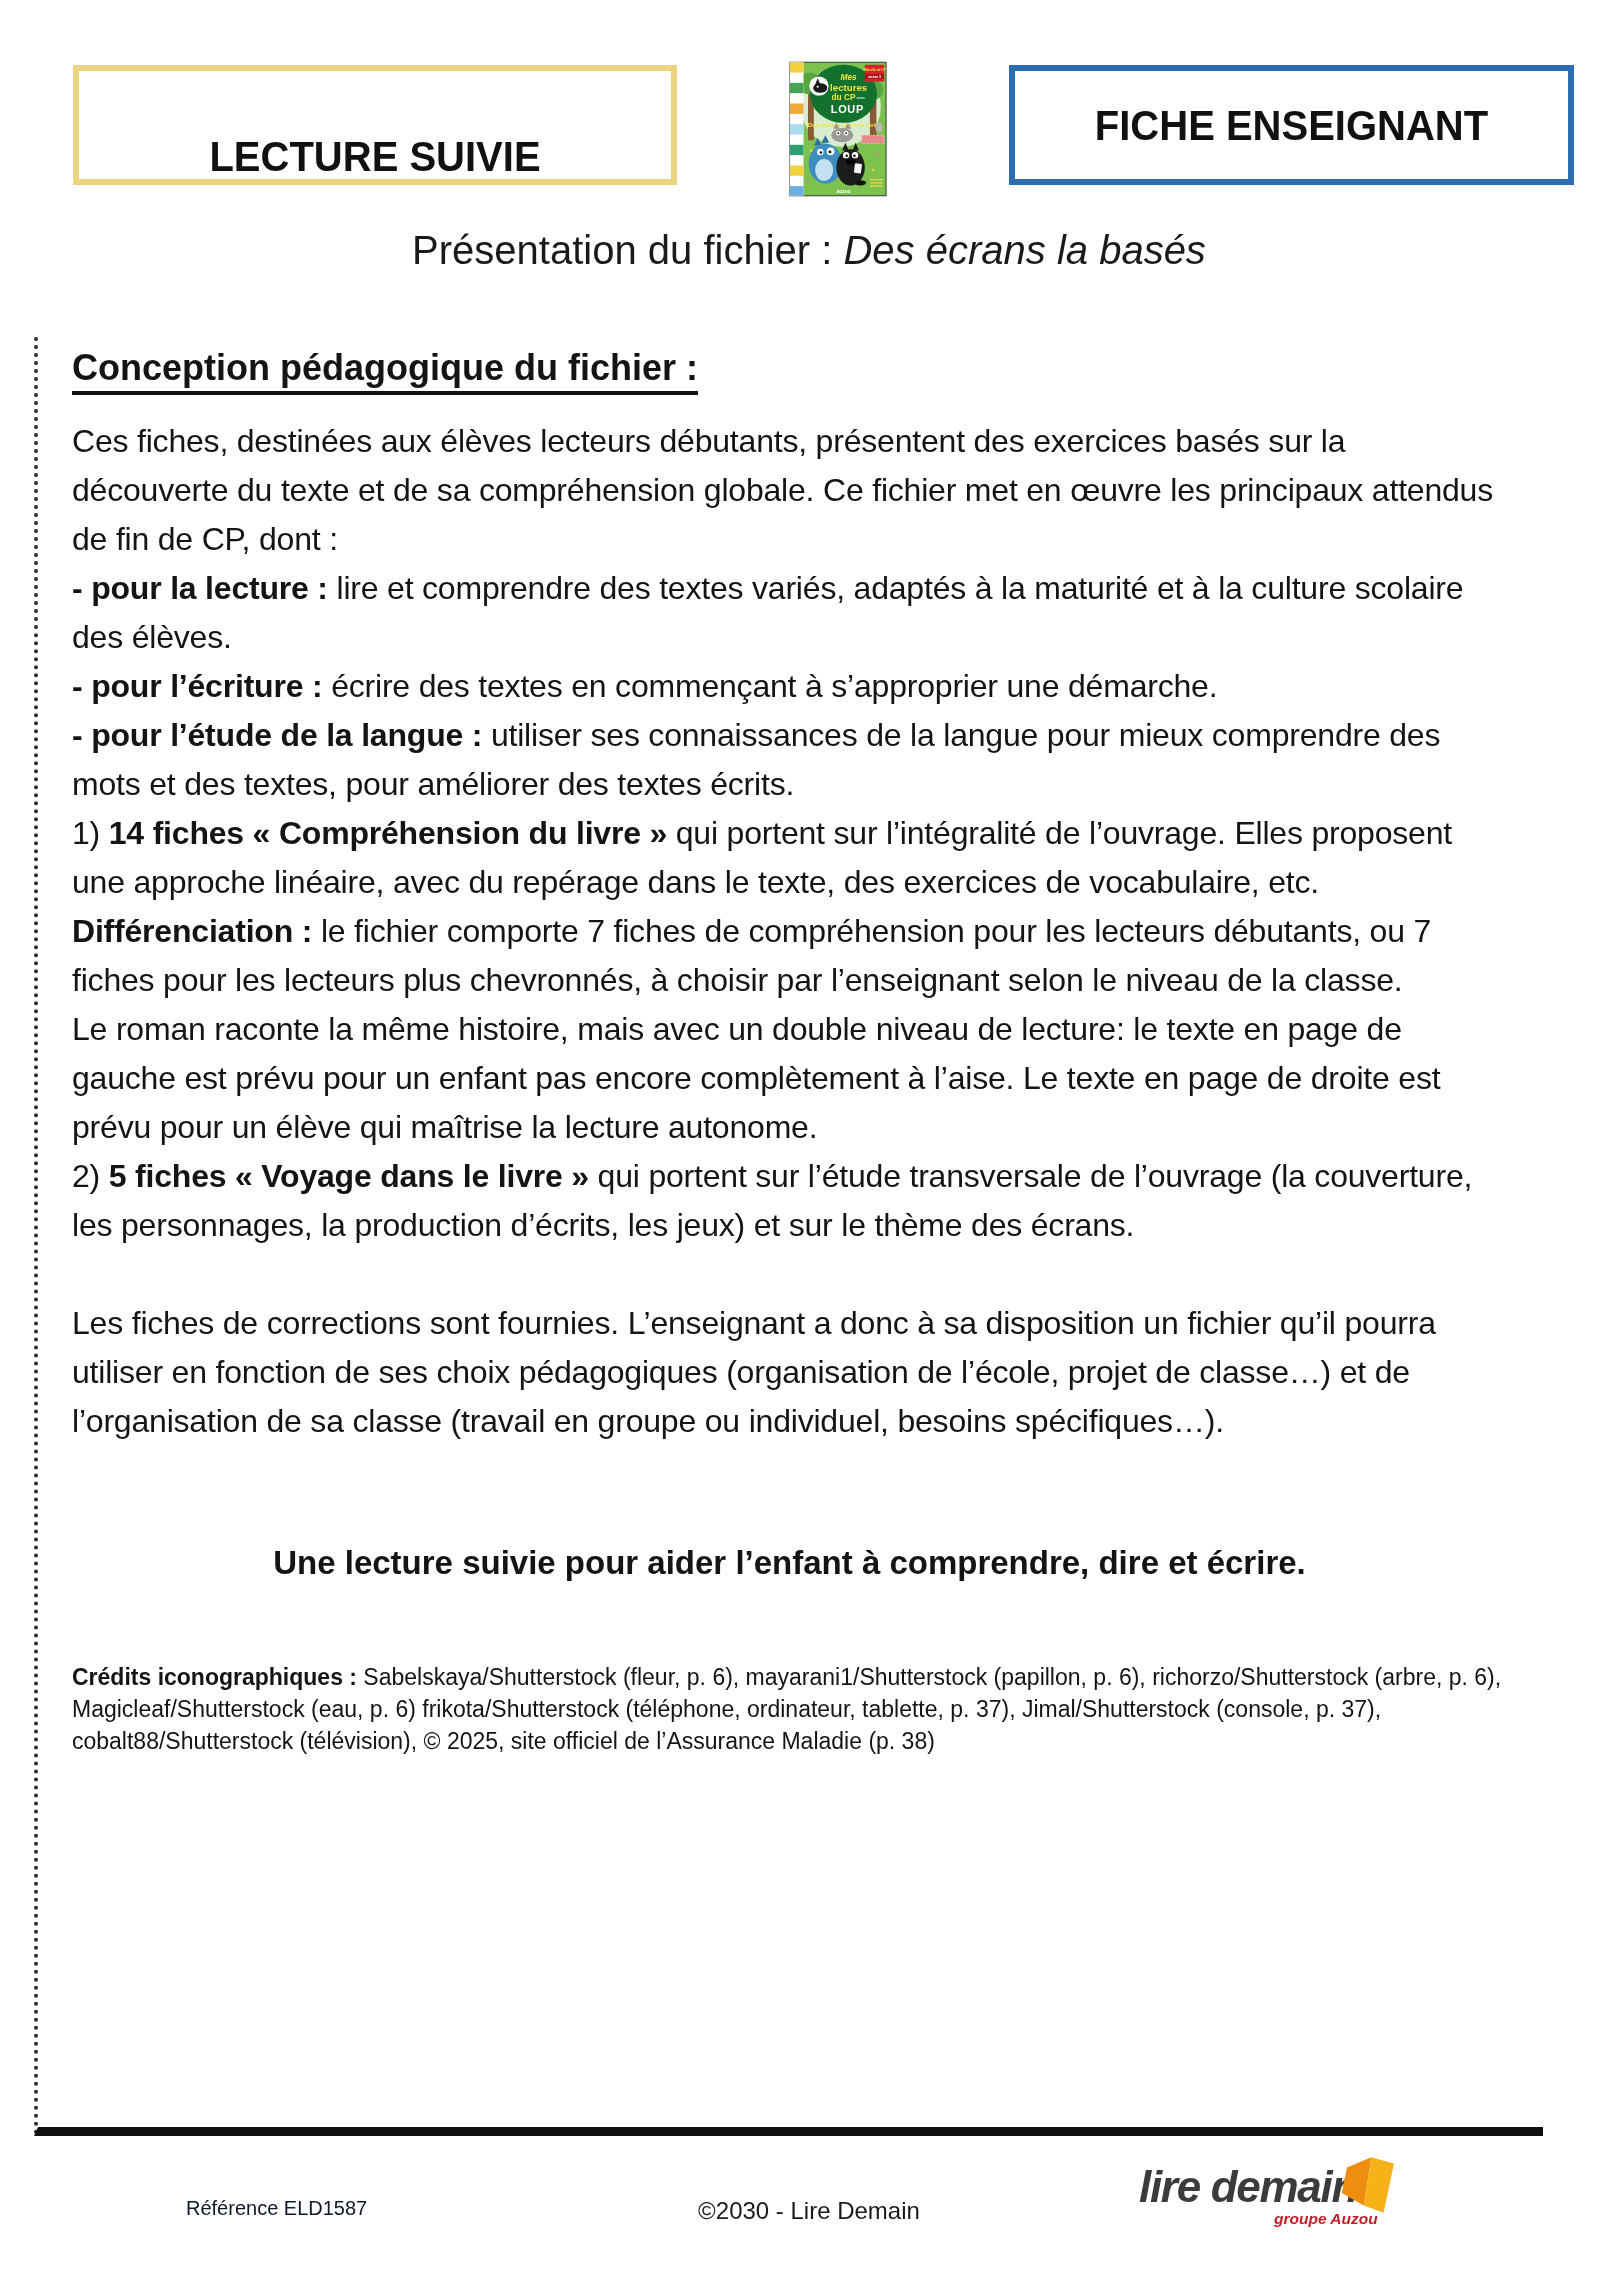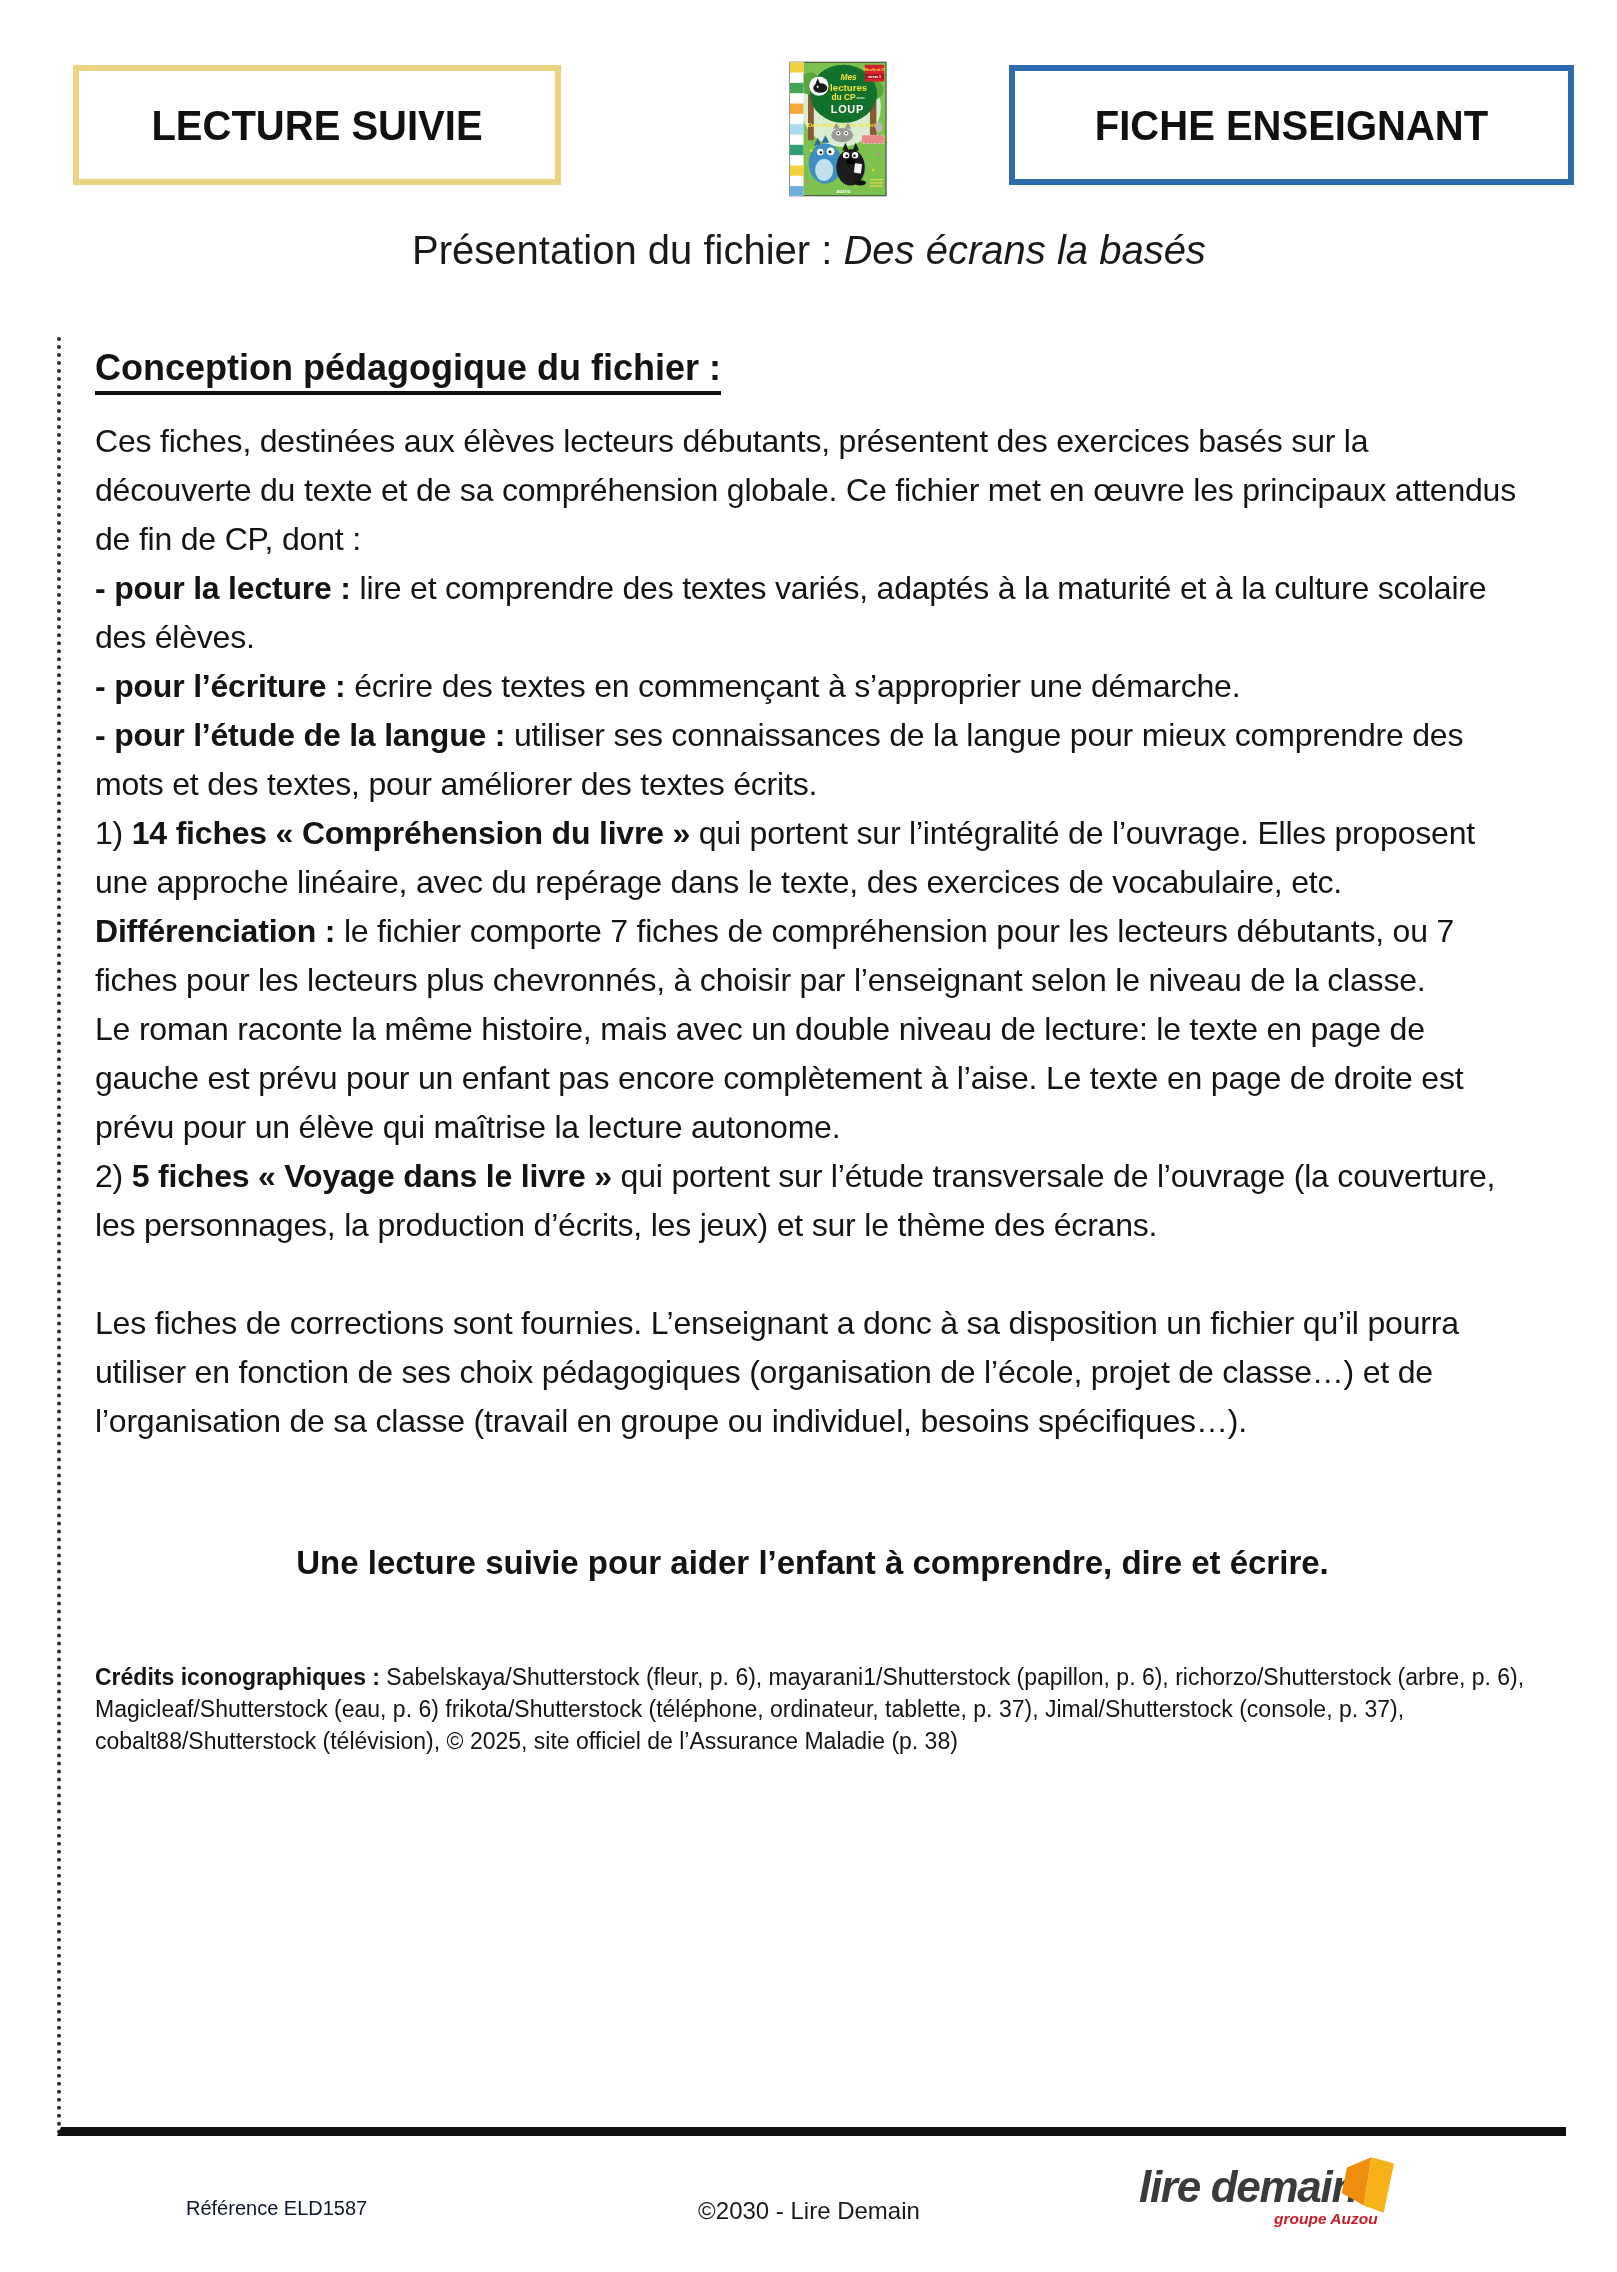--- a/index.html
+++ b/index.html
@@ -8,32 +8,32 @@
     font-family:"Liberation Sans", sans-serif;color:#141414;
     -webkit-font-smoothing:antialiased;
   }
   
   .hbox{
     position:absolute;top:65px;height:120px;box-sizing:border-box;
     display:flex;align-items:center;justify-content:center;
     background:#fff;
   }
   .hbox span{font-weight:900;font-size:40px;letter-spacing:0;color:#111;transform:scaleY(1.08);}
-  .hbox.yellow{left:73px;width:488px;border:6.5px solid #ead482;}
+  .hbox.yellow{left:73px;width:604px;border:6.5px solid #ead482;align-items:flex-end;}
   .hbox.blue{left:1009px;width:565px;border:6.5px solid #2e6cb0;}
   .cover{position:absolute;left:788px;top:60px;width:100px;height:138px;}
   
   .doc-title{
     position:absolute;left:0;top:228px;width:1618px;text-align:center;
     font-size:40px;color:#1a1a1a;letter-spacing:0;
   }
   .doc-title .it{font-style:italic;}
   
   .content{
-    position:absolute;left:57px;top:337px;width:1509px;height:1799px;
+    position:absolute;left:34px;top:337px;width:1509px;height:1799px;
     box-sizing:border-box;border-left:4.5px dotted #2b2b2b;border-bottom:9px solid #101010;
     padding:5.2px 36px 0 34px;
   }
   h2.sec{font-size:36px;font-weight:bold;margin:0 0 23px 0;line-height:52px;}
   h2.sec span{border-bottom:4.5px solid #111;padding-bottom:2.6px;}
   h2.sec.second{margin-top:43px;}
   p.body{font-size:32px;line-height:49px;margin:0;letter-spacing:-0.2px;}
   p.body b{font-weight:bold;}
   p.gap-top{margin-top:49px;}
   .tagline{

